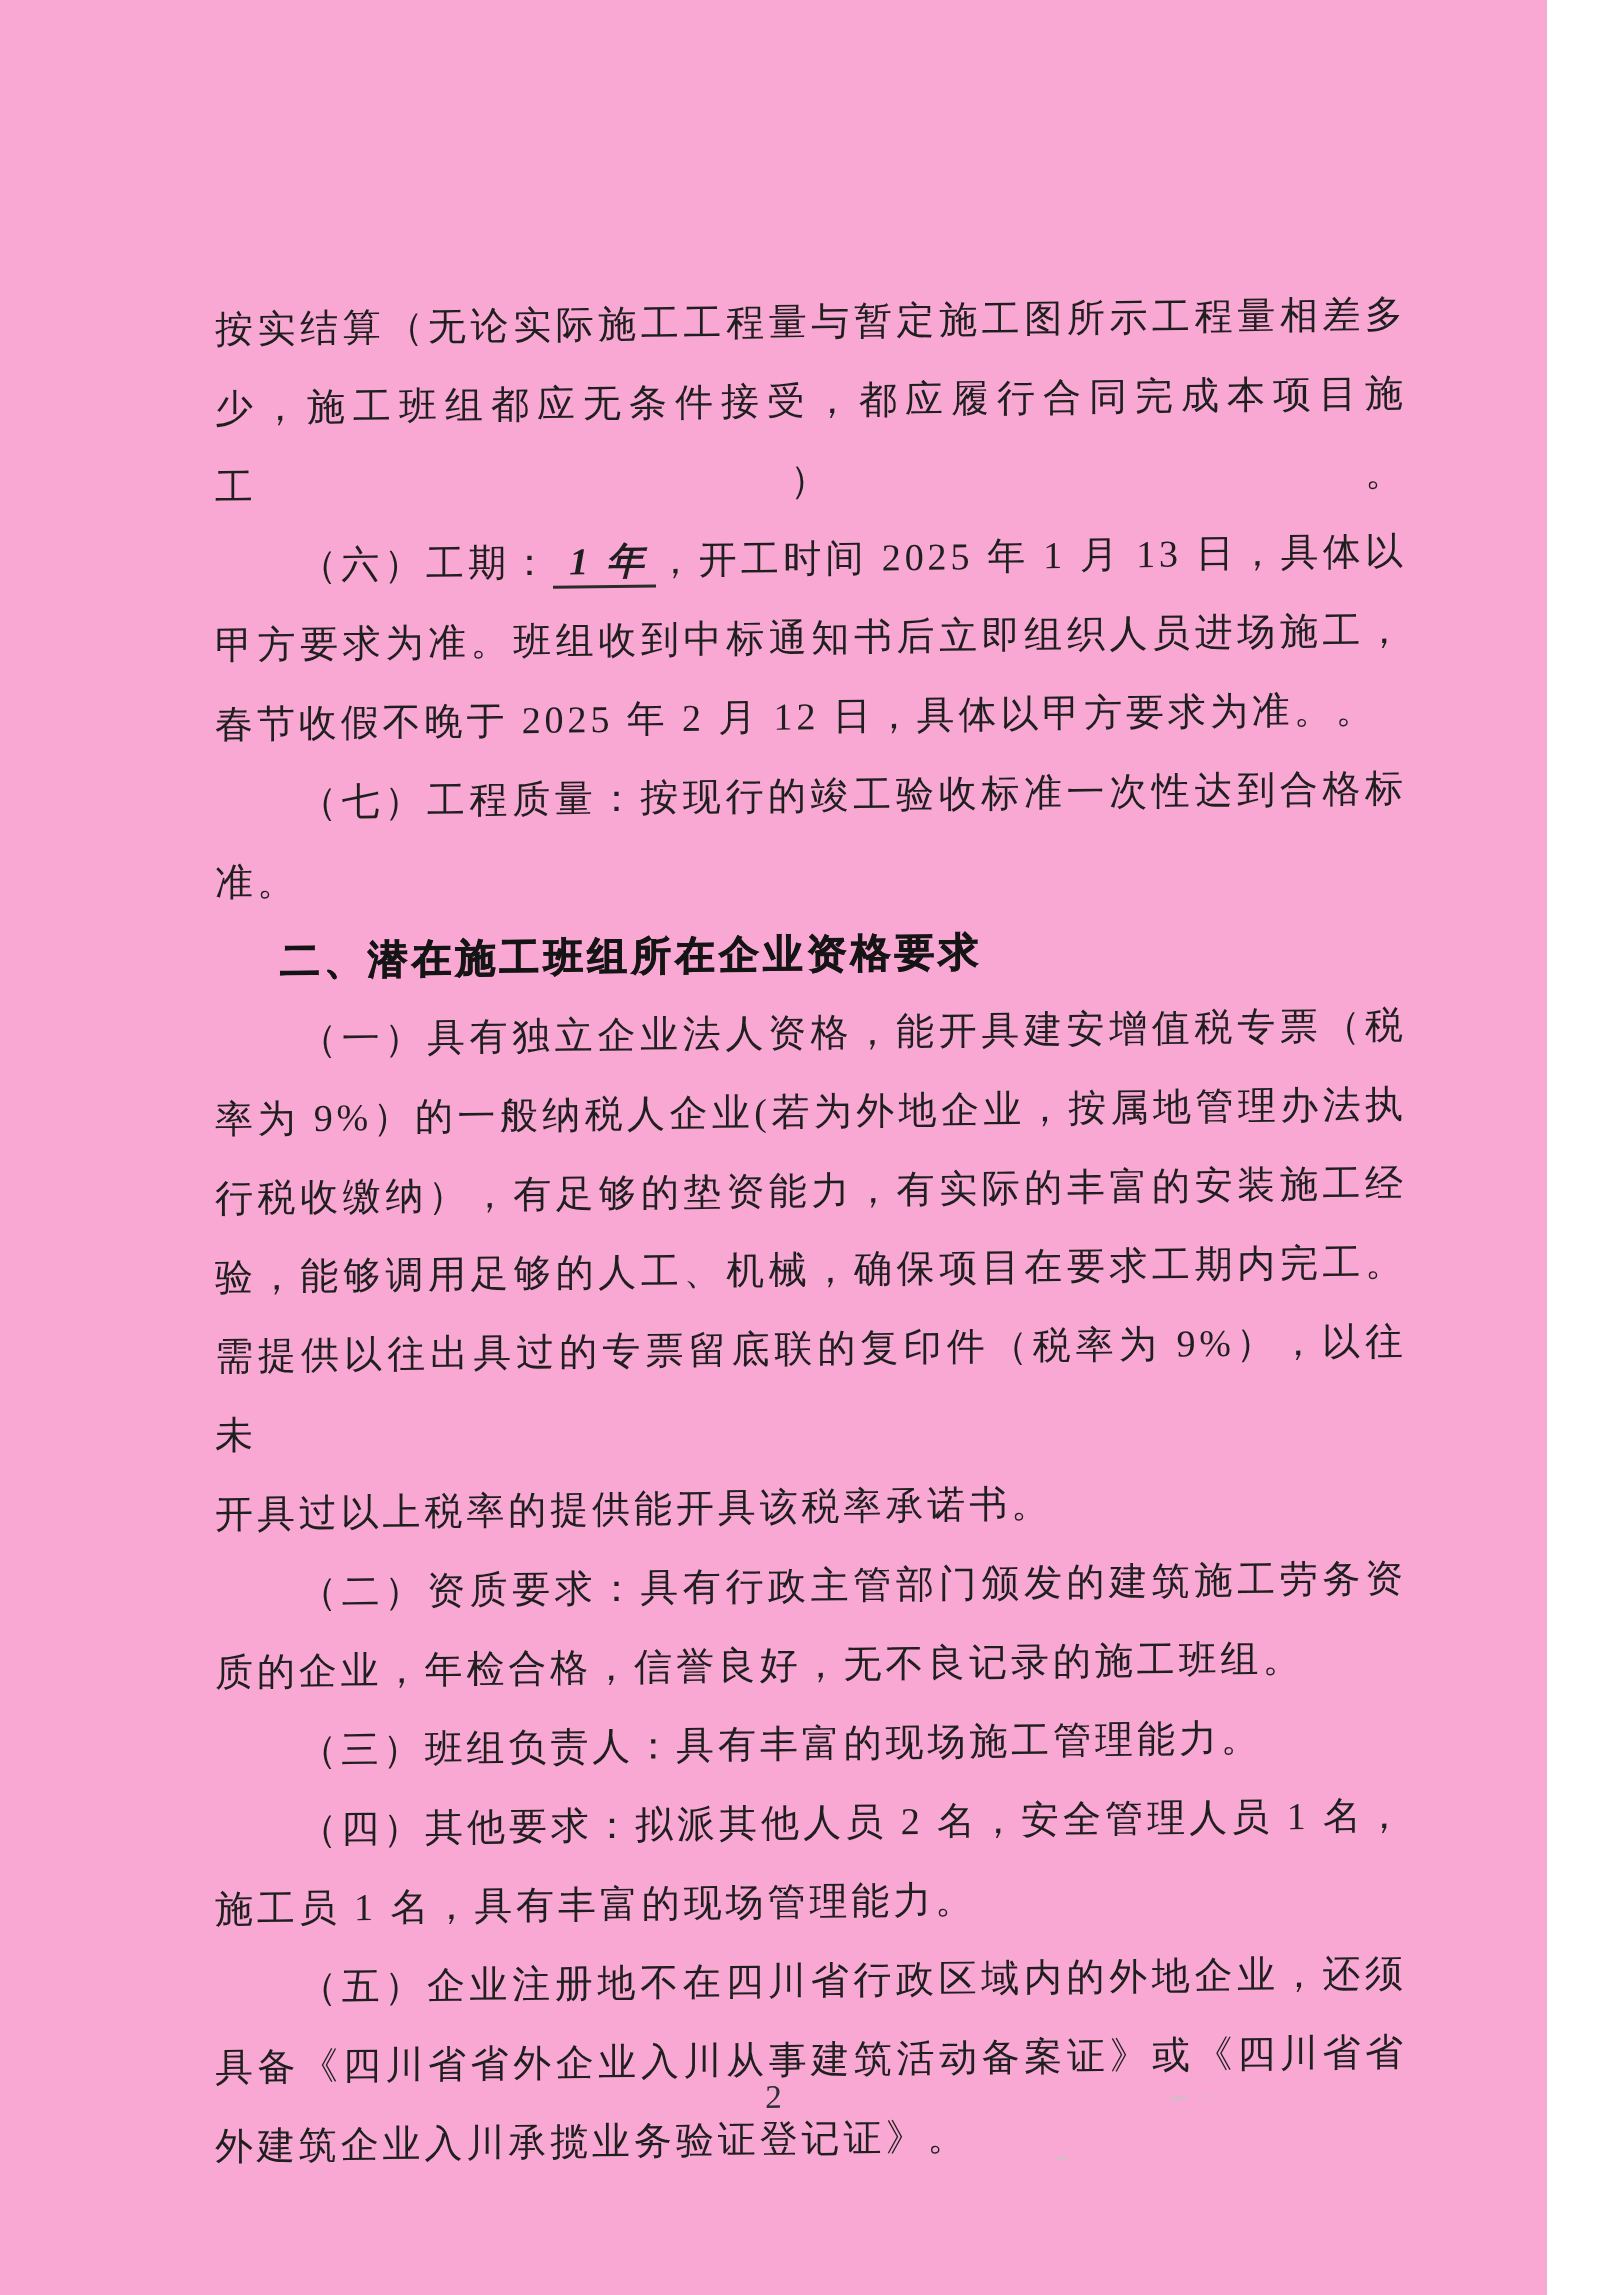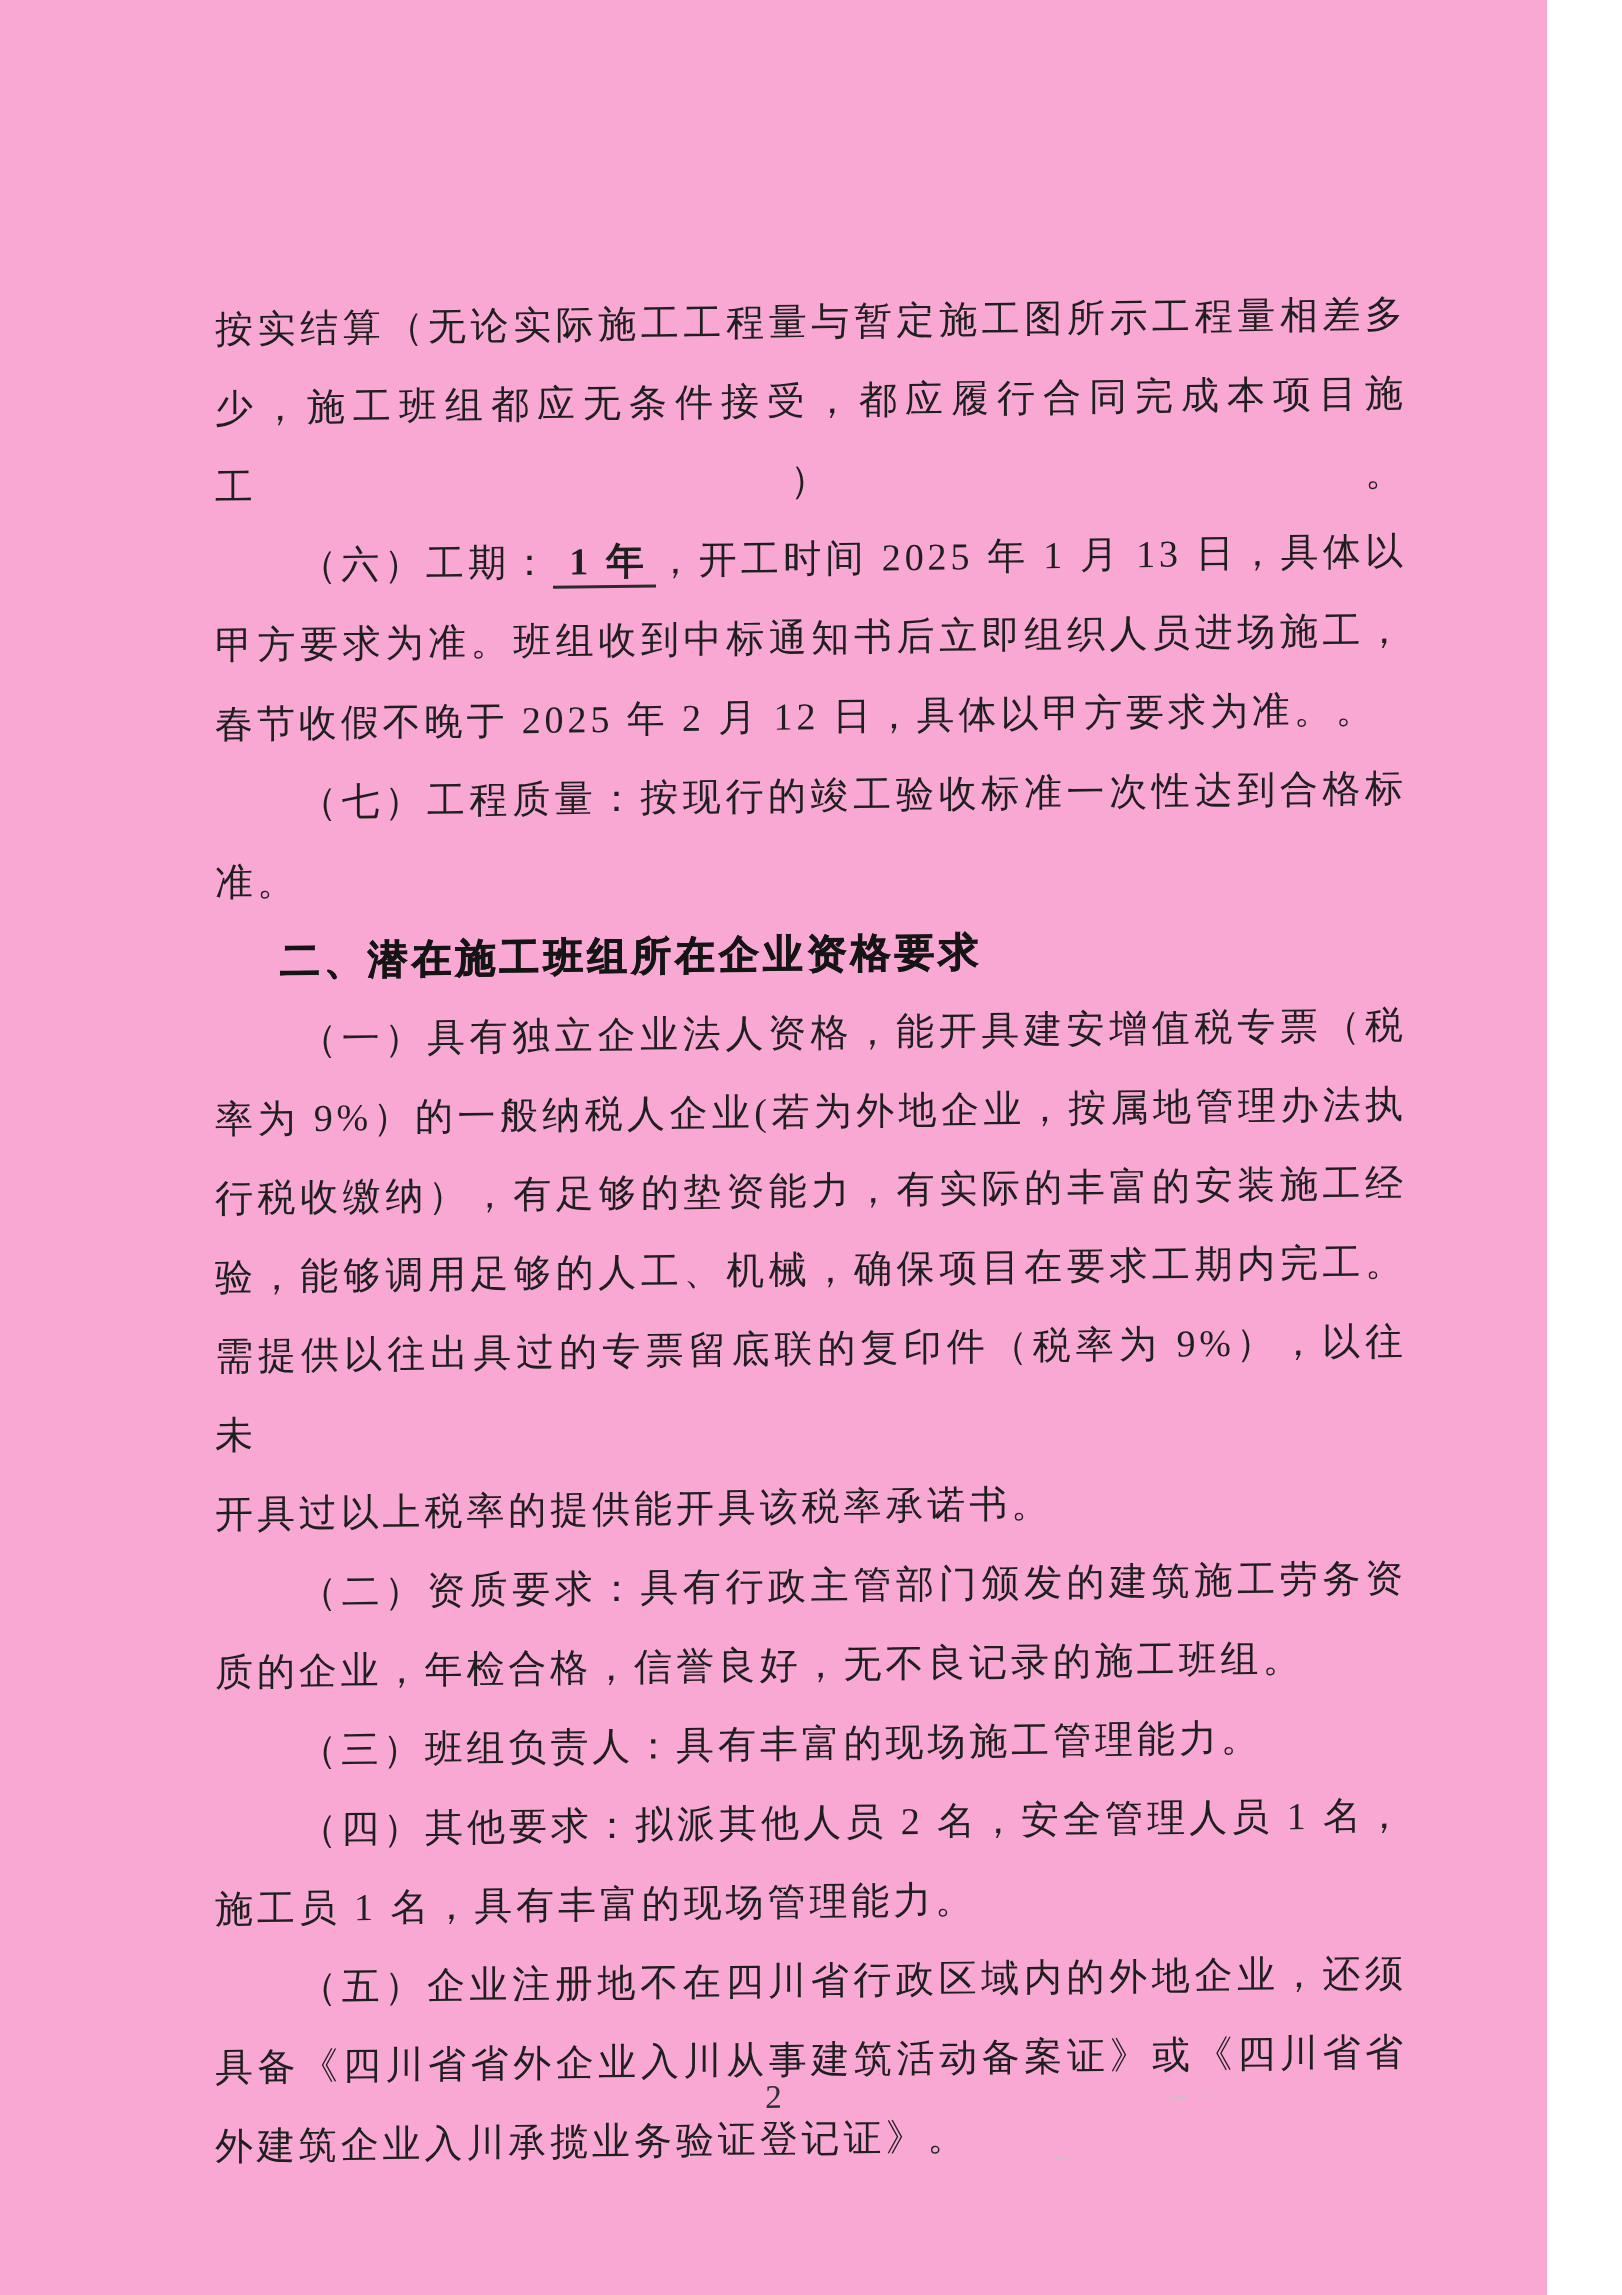--- a/index.html
+++ b/index.html
@@ -50,20 +50,21 @@
   .heading {
     font-weight: 700;
     color: #151515;
     font-size: 40px;
     -webkit-text-stroke: 0.7px #151515;
   }
   .u-seg {
     font-weight: 600;
     border-bottom: 3.9px solid #2b2b2b;
     padding: 0 7.9px 2.6px 2.6px;
+    font-style: italic;
   }
   .page-number {
     position: absolute;
     top: 2089px;
     left: 0;
     width: 100%;
     text-align: center;
     font-size: 33px;
     color: #2a2f33;
     letter-spacing: 0;

